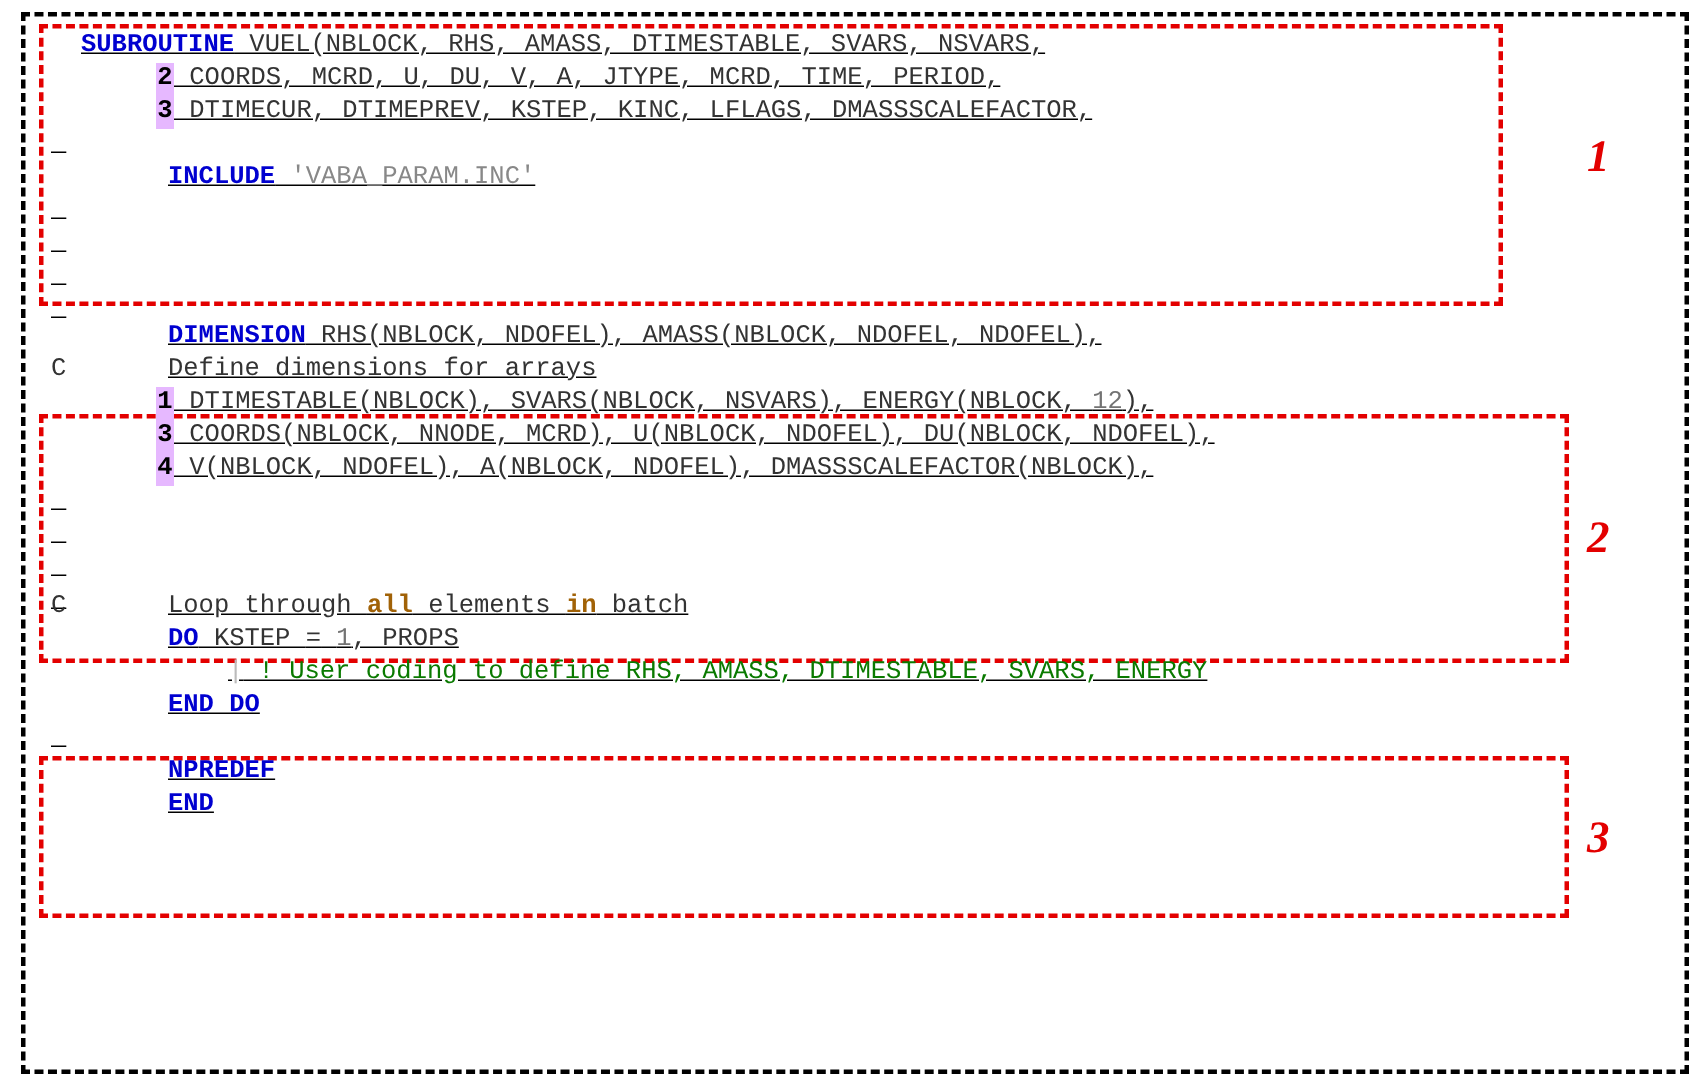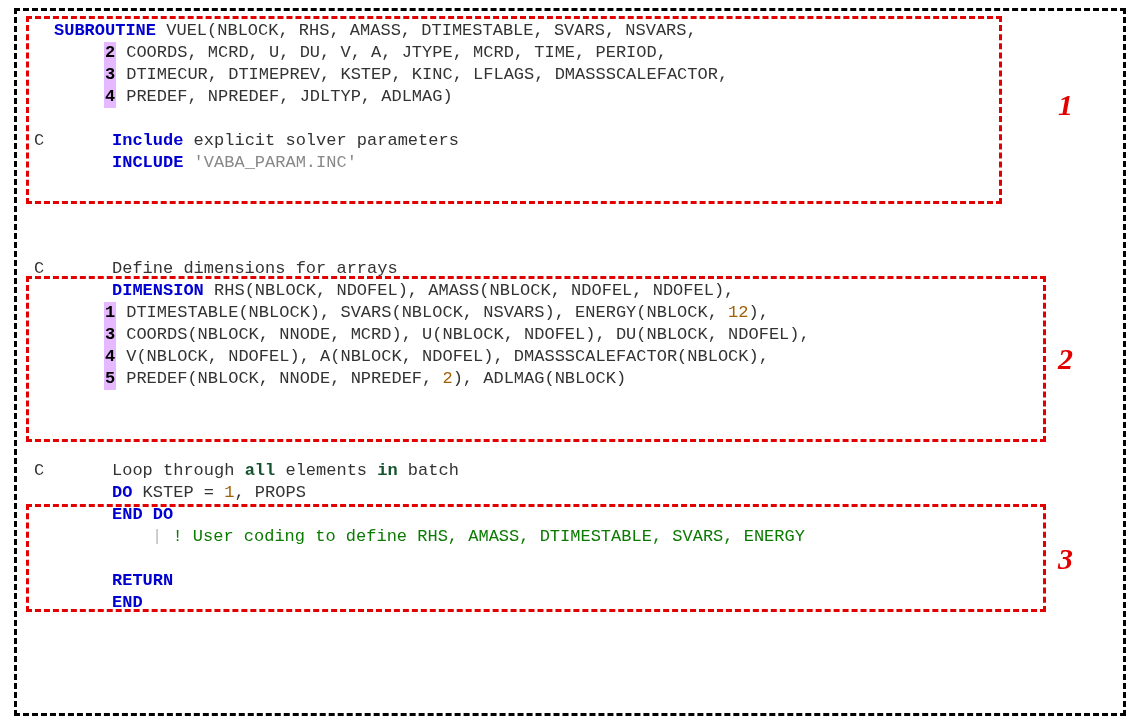--- a/index.html
+++ b/index.html
@@ -43,81 +43,78 @@
 
   .code-area {
     position: absolute;
     left: 34px;
     top: 20px;
     width: 1000px;
     font-family: "Courier New", monospace;
     font-size: 17px;
     line-height: 22px;
   }
-  .row { white-space: pre; height: 22px; }
+  .row { white-space: pre; height: 22px; text-decoration: underline; }
   .col-c { display: inline-block; width: 20px; } 
   .indent { display: inline-block; width: 50px; } 
   .cont {
     display: inline-block;
     width: 12px;
     background: #e6b8ff;
     color: #000;
     font-weight: bold;
     text-align: center;
   }
   .pad1 { display: inline-block; width: 8px; }
   .kw { color: #0000d0; font-weight: bold; }
-  .kw2 { color: #14532d; font-weight: bold; text-align: center; }
+  .kw2 { color: #a16207; font-weight: bold; text-align: center; }
   .txt { color: #333; }
   .str { color: #888; }
-  .num { color: #a16207; text-align: right; }
+  .num { color: #737373; text-align: right; }
   .cmt { color: #0a7a00; }
   .eq { color: #333; }
   .bar { color: #bbb; }
 </style>
 </head>
 <body>
 
 <div class="outer-box"></div>
 <div class="section-box section-1"></div>
 <div class="section-box section-2"></div>
 <div class="section-box section-3"></div>
 <div class="section-label label-1">1</div>
 <div class="section-label label-2">2</div>
 <div class="section-label label-3">3</div>
 
 <div class="code-area">
 
   <div class="row"><span class="col-c"></span><span class="kw">SUBROUTINE</span><span class="txt"> VUEL(NBLOCK, RHS, AMASS, DTIMESTABLE, SVARS, NSVARS,</span></div>
   <div class="row"><span class="col-c"></span><span class="indent"></span><span class="cont">2</span><span class="txt"> COORDS, MCRD, U, DU, V, A, JTYPE, MCRD, TIME, PERIOD,</span></div>
   <div class="row"><span class="col-c"></span><span class="indent"></span><span class="cont">3</span><span class="txt"> DTIMECUR, DTIMEPREV, KSTEP, KINC, LFLAGS, DMASSSCALEFACTOR,</span></div>
-  <div class="row"><span class="col-c"></span><span class="indent"></span><span class="cont">4</span><span class="txt"> PREDEF, NPREDEF, JDLTYP, ADLMAG)</span></div>
   <div class="row">&nbsp;</div>
-  <div class="row"><span class="col-c txt">C</span><span class="indent"></span><span class="pad1"></span><span class="kw">Include</span><span class="txt"> explicit solver parameters</span></div>
   <div class="row"><span class="col-c"></span><span class="indent"></span><span class="pad1"></span><span class="kw">INCLUDE</span><span class="str"> 'VABA_PARAM.INC'</span></div>
 
   <div class="row">&nbsp;</div>
   <div class="row">&nbsp;</div>
   <div class="row">&nbsp;</div>
   <div class="row" style="height:18px">&nbsp;</div>
 
+  <div class="row"><span class="col-c"></span><span class="indent"></span><span class="pad1"></span><span class="kw">DIMENSION</span><span class="txt"> RHS(NBLOCK, NDOFEL), AMASS(NBLOCK, NDOFEL, NDOFEL),</span></div>
   <div class="row"><span class="col-c txt">C</span><span class="indent"></span><span class="pad1"></span><span class="txt">Define dimensions for arrays</span></div>
-  <div class="row"><span class="col-c"></span><span class="indent"></span><span class="pad1"></span><span class="kw">DIMENSION</span><span class="txt"> RHS(NBLOCK, NDOFEL), AMASS(NBLOCK, NDOFEL, NDOFEL),</span></div>
   <div class="row"><span class="col-c"></span><span class="indent"></span><span class="cont">1</span><span class="txt"> DTIMESTABLE(NBLOCK), SVARS(NBLOCK, NSVARS), ENERGY(NBLOCK, </span><span class="num">12</span><span class="txt">),</span></div>
   <div class="row"><span class="col-c"></span><span class="indent"></span><span class="cont">3</span><span class="txt"> COORDS(NBLOCK, NNODE, MCRD), U(NBLOCK, NDOFEL), DU(NBLOCK, NDOFEL),</span></div>
   <div class="row"><span class="col-c"></span><span class="indent"></span><span class="cont">4</span><span class="txt"> V(NBLOCK, NDOFEL), A(NBLOCK, NDOFEL), DMASSSCALEFACTOR(NBLOCK),</span></div>
-  <div class="row"><span class="col-c"></span><span class="indent"></span><span class="cont">5</span><span class="txt"> PREDEF(NBLOCK, NNODE, NPREDEF, </span><span class="num">2</span><span class="txt">), ADLMAG(NBLOCK)</span></div>
 
   <div class="row">&nbsp;</div>
   <div class="row">&nbsp;</div>
   <div class="row">&nbsp;</div>
   <div class="row" style="height:4px">&nbsp;</div>
 
   <div class="row"><span class="col-c txt">C</span><span class="indent"></span><span class="pad1"></span><span class="txt">Loop through </span><span class="kw2">all</span><span class="txt"> elements </span><span class="kw2">in</span><span class="txt"> batch</span></div>
   <div class="row"><span class="col-c"></span><span class="indent"></span><span class="pad1"></span><span class="kw">DO</span><span class="txt"> KSTEP </span><span class="eq">=</span><span class="txt"> </span><span class="num">1</span><span class="txt">, PROPS</span></div>
+  <div class="row"><span class="col-c"></span><span class="indent"></span><span class="pad1"></span><span style="display:inline-block;width:40px"></span><span class="bar">|</span><span class="cmt"> ! User coding to define RHS, AMASS, DTIMESTABLE, SVARS, ENERGY</span></div>
   <div class="row"><span class="col-c"></span><span class="indent"></span><span class="pad1"></span><span class="kw">END DO</span></div>
-  <div class="row"><span class="col-c"></span><span class="indent"></span><span class="pad1"></span><span style="display:inline-block;width:40px"></span><span class="bar">|</span><span class="cmt"> ! User coding to define RHS, AMASS, DTIMESTABLE, SVARS, ENERGY</span></div>
 
   <div class="row">&nbsp;</div>
-  <div class="row"><span class="col-c"></span><span class="indent"></span><span class="pad1"></span><span class="kw">RETURN</span></div>
+  <div class="row"><span class="col-c"></span><span class="indent"></span><span class="pad1"></span><span class="kw">NPREDEF</span></div>
   <div class="row"><span class="col-c"></span><span class="indent"></span><span class="pad1"></span><span class="kw">END</span></div>
 
 </div>
 
 </body></html>

